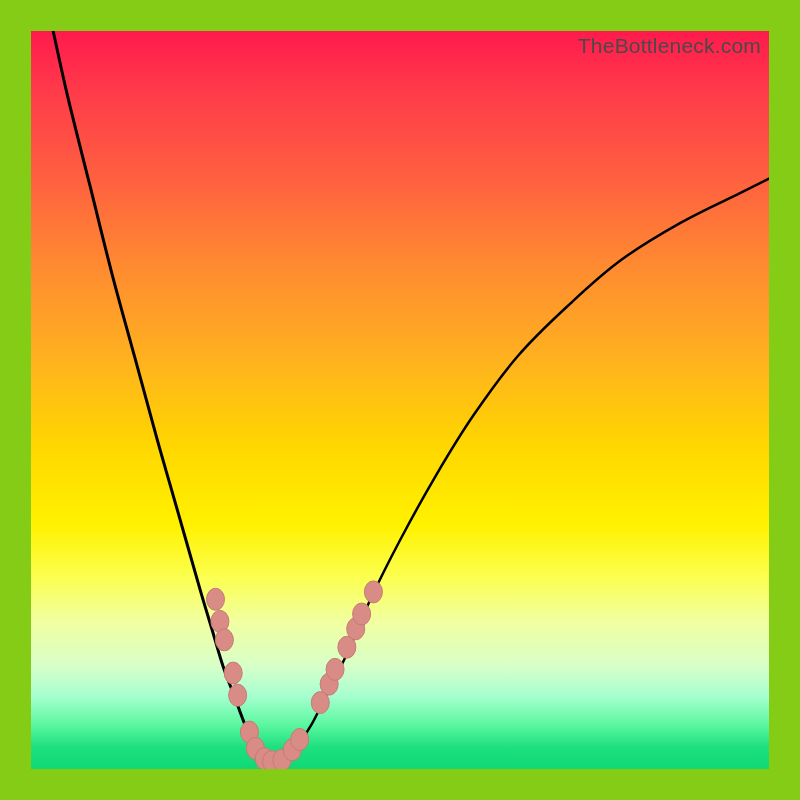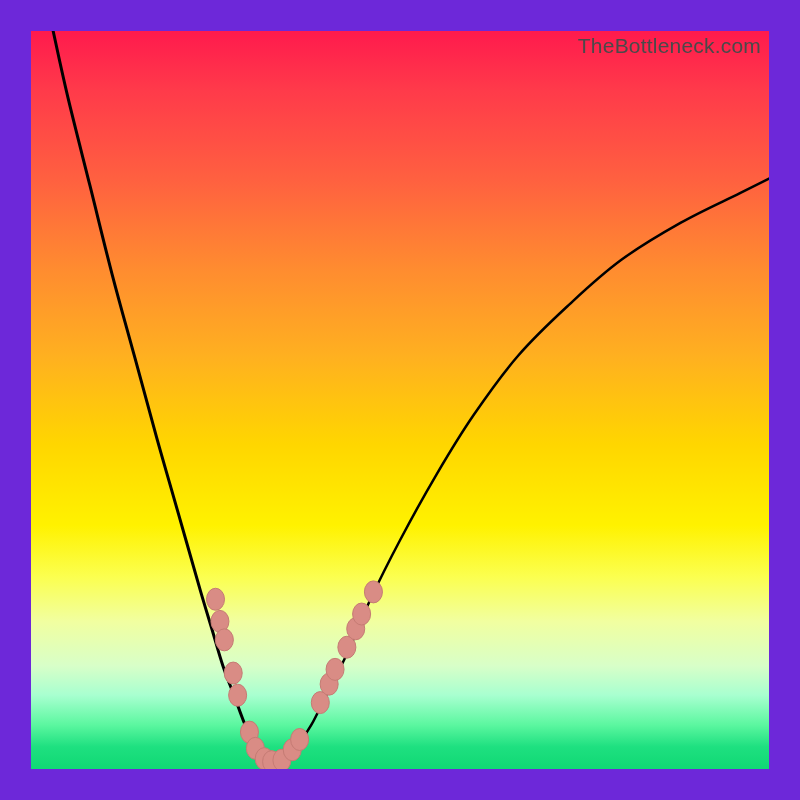--- a/index.html
+++ b/index.html
@@ -7,21 +7,21 @@
     padding: 0;
     width: 800px;
     height: 800px;
     overflow: hidden;
     background: #000;
     font-family: Arial, Helvetica, sans-serif;
   }
   .frame {
     position: absolute;
     inset: 0;
-    background: #6d28d9;
+    background: #84cc16;
   }
   .plot {
     position: absolute;
     left: 31px;
     top: 31px;
     width: 738px;
     height: 738px;
     background: linear-gradient(to bottom,
       #ff1a4d 0%,
       #ff3a4a 8%,

